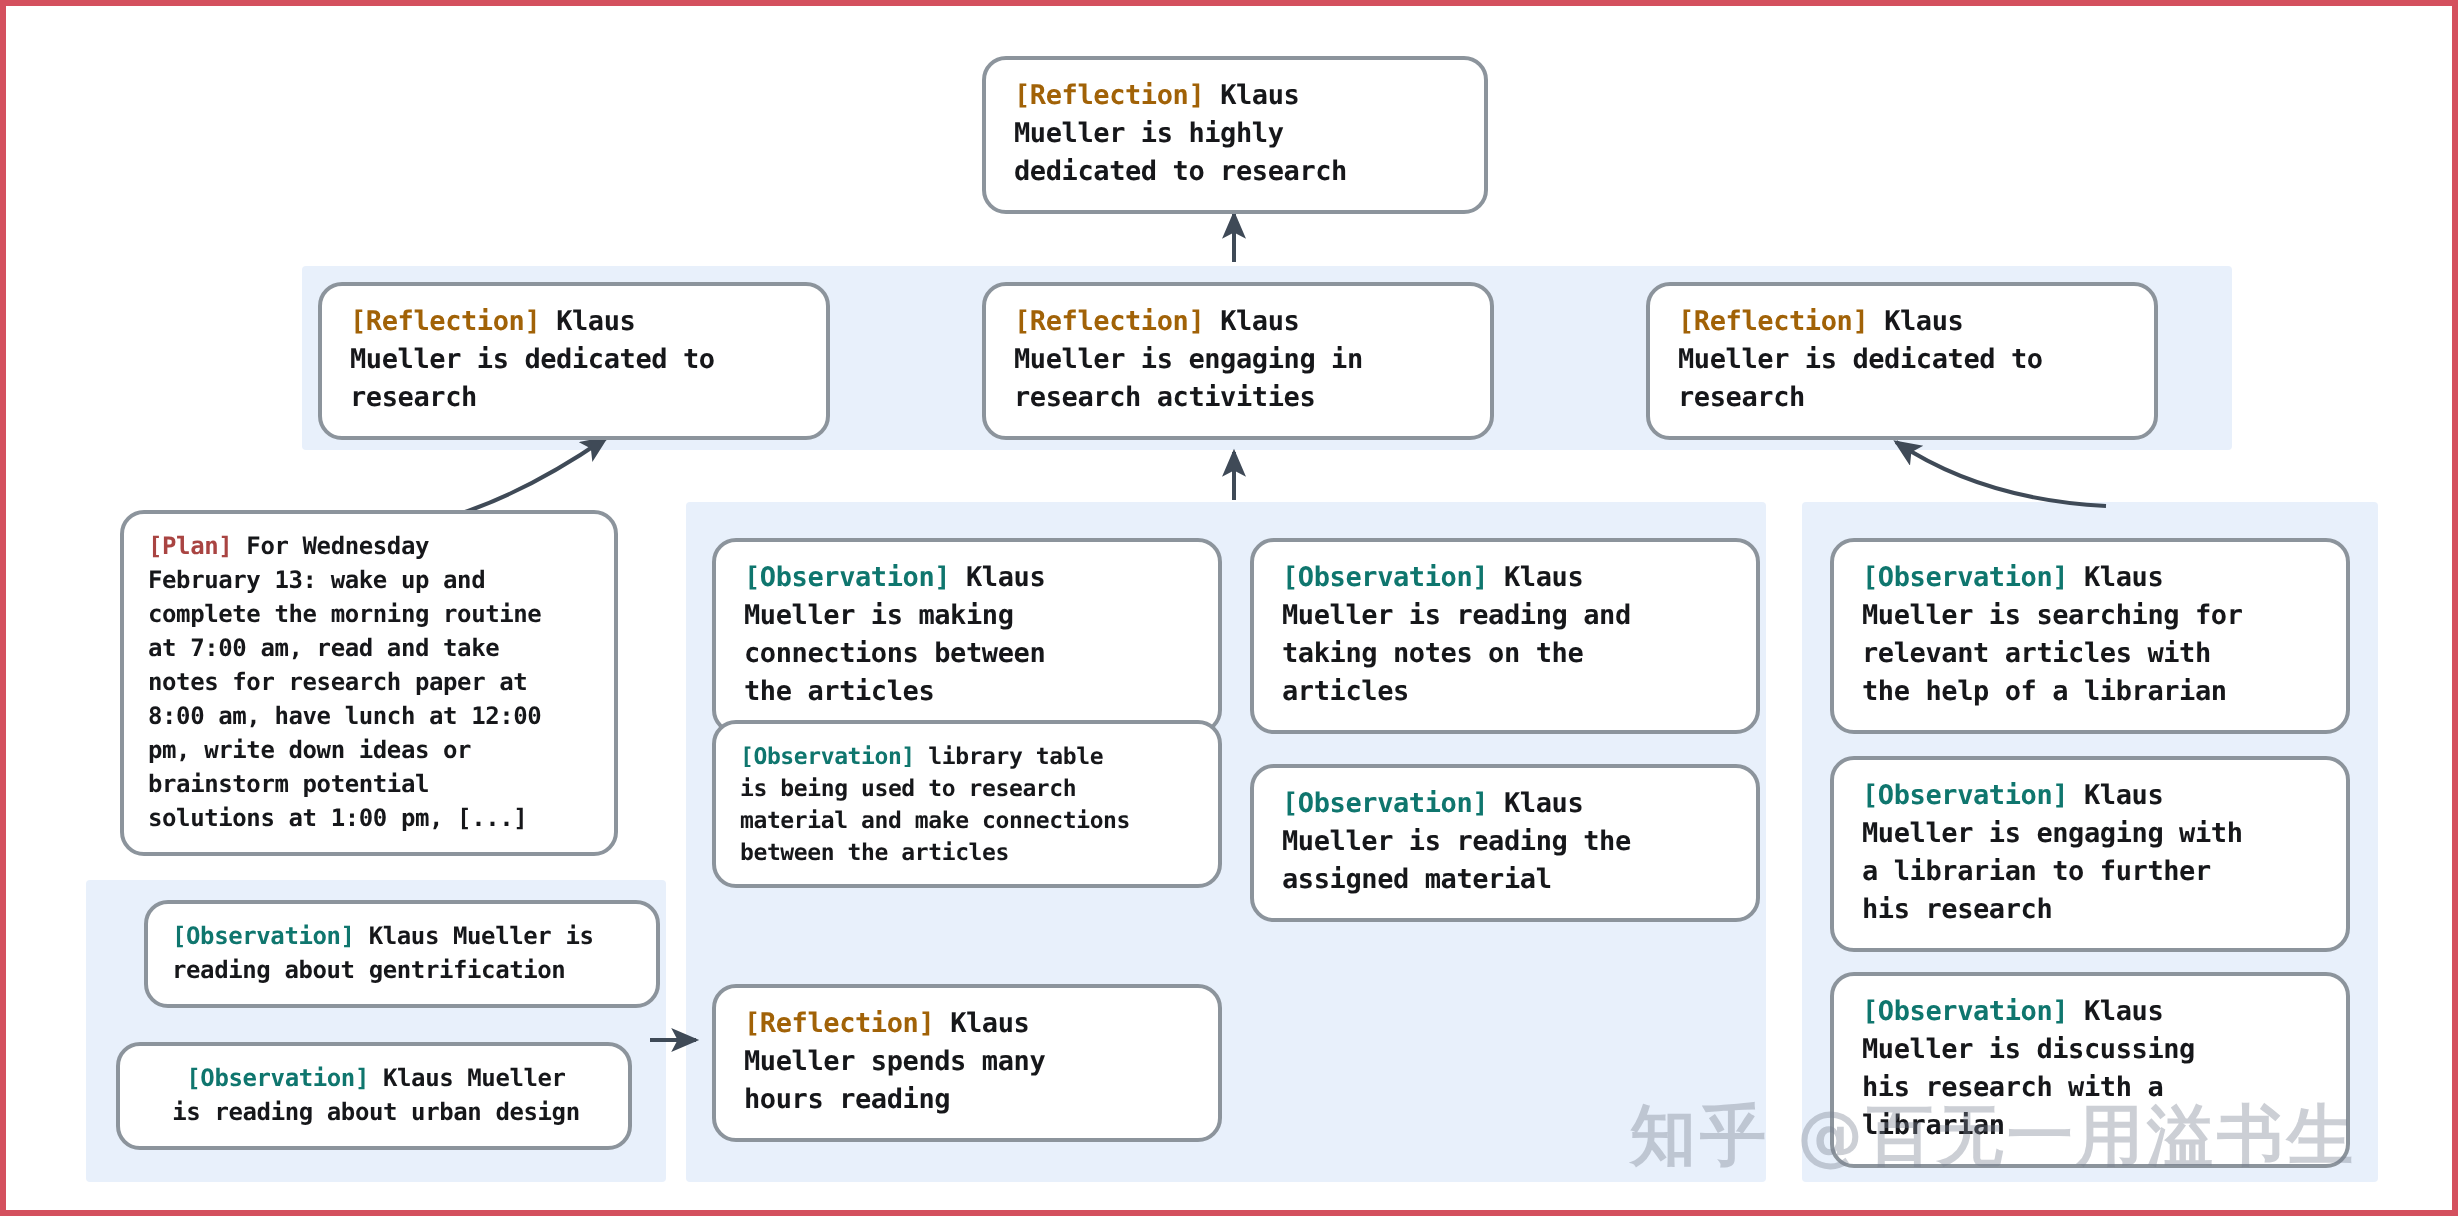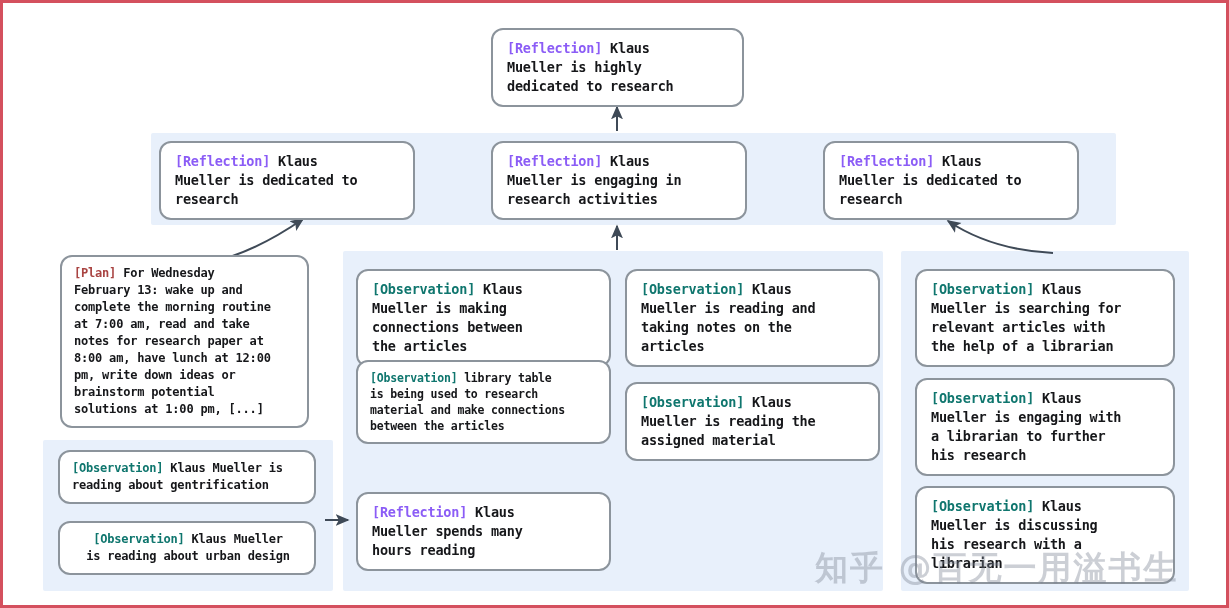--- a/index.html
+++ b/index.html
@@ -47,21 +47,21 @@
   .node.small {
     font-size: 11.5px;
     line-height: 16px;
     padding: 8px 10px 8px 12px;
   }
   .node.tiny {
     font-size: 12px;
     line-height: 17px;
     padding: 8px 10px 8px 12px;
   }
-  .tag-reflection { color: #8b5cf6; font-weight: bold; }
+  .tag-reflection { color: #a16207; font-weight: bold; }
   .tag-observation { color: #0f766e; font-weight: bold; }
   .tag-plan { color: #a94442; font-weight: bold; }
 
   svg.edges {
     position: absolute;
     left: 0; top: 0;
     width: 1229px;
     height: 608px;
     pointer-events: none;
   }
@@ -123,21 +123,21 @@
   <div class="node tiny" style="left:57px; top:252px; width:249px;"><span class="tag-plan">[Plan]</span><span> For Wednesday
 February 13: wake up and
 complete the morning routine
 at 7:00 am, read and take
 notes for research paper at
 8:00 am, have lunch at 12:00
 pm, write down ideas or
 brainstorm potential
 solutions at 1:00 pm, [...]</span></div>
 
-  <div class="node tiny" style="left:55px; top:447px; width:258px;"><span class="tag-observation">[Observation]</span><span> Klaus Mueller is
+  <div class="node tiny" style="left:69px; top:447px; width:258px;"><span class="tag-observation">[Observation]</span><span> Klaus Mueller is
 reading about gentrification</span></div>
 
   <div class="node tiny" style="left:55px; top:518px; width:258px;text-align:center;"><span class="tag-observation">[Observation]</span><span> Klaus Mueller
 is reading about urban design</span></div>
 
   <div class="node" style="left:353px; top:266px; width:255px;"><span class="tag-observation">[Observation]</span><span> Klaus
 Mueller is making
 connections between
 the articles</span></div>
 

